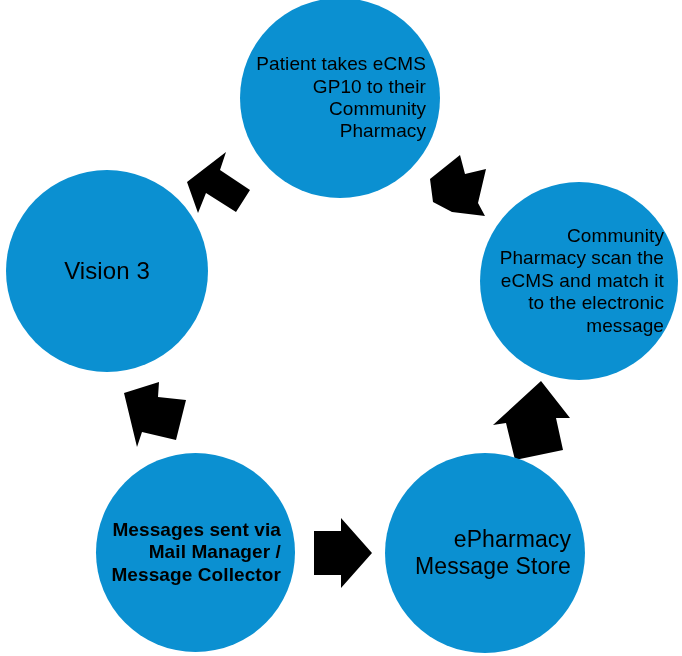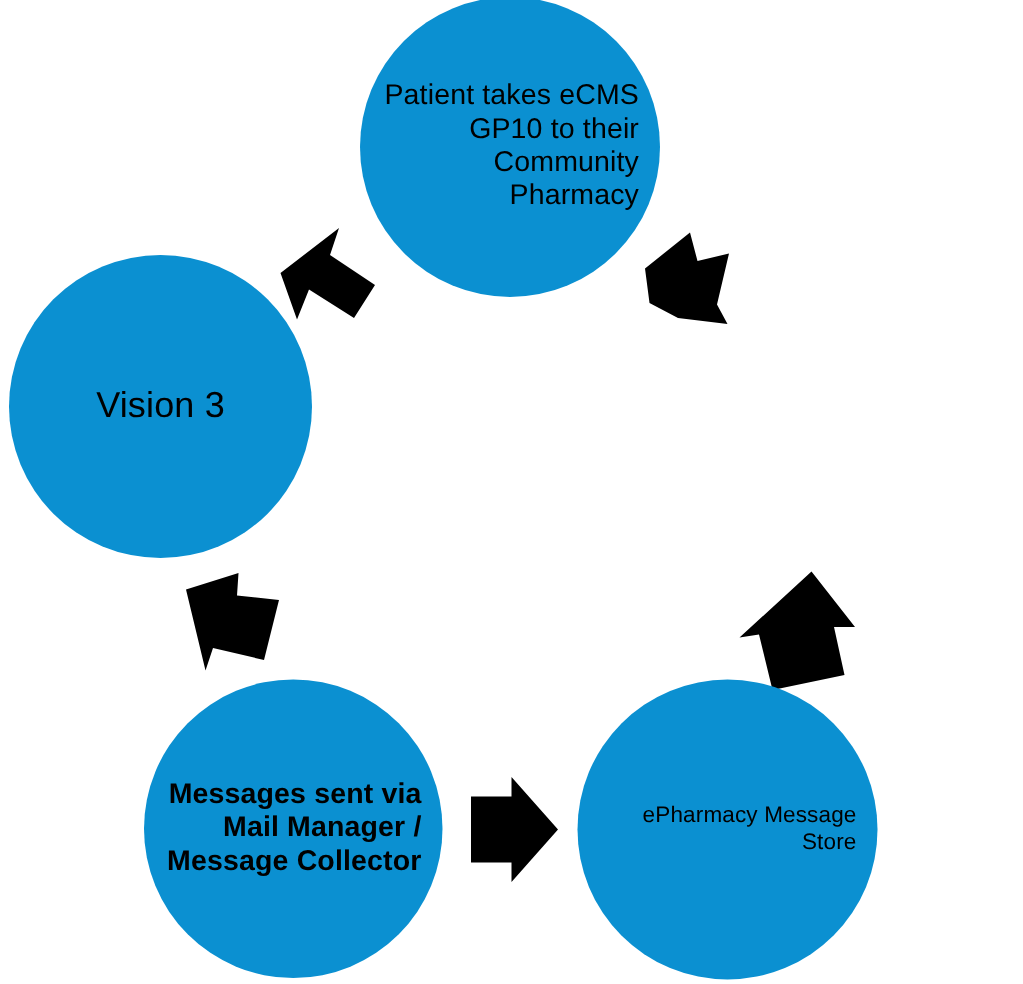--- a/index.html
+++ b/index.html
@@ -49,21 +49,21 @@
   #node-patient .node-label { font-size: 19px; }
 
   #node-community-pharmacy {
     left: 480px; top: 182px; width: 198px; height: 198px;
   }
   #node-community-pharmacy .node-label { font-size: 19px; }
 
   #node-epharmacy-store {
     left: 385px; top: 453px; width: 200px; height: 200px;
   }
-  #node-epharmacy-store .node-label { font-size: 15px; }
+  #node-epharmacy-store .node-label { font-size: 23px; }
 
   #node-mail-manager {
     left: 96px; top: 453px; width: 199px; height: 199px;
   }
   #node-mail-manager .node-label { font-size: 19px; font-weight: bold; }
 
   #node-vision {
     left: 6px; top: 170px; width: 202px; height: 202px;
   }
   #node-vision .node-label { font-size: 24px; }
@@ -93,20 +93,23 @@
 
     <g>
       <polygon fill="#000000" points="314,531 341,531 341,518 372,553 341,588 341,575 314,575"></polygon>
     </g>
   </svg>
 
   <div class="node" id="node-patient">
     <span class="node-label">Patient takes eCMS GP10 to their Community Pharmacy</span>
   </div>
 
+  <div class="node" id="node-community-pharmacy">
+    <span class="node-label">Community Pharmacy scan the eCMS and match it to the electronic message</span>
+  </div>
 
   <div class="node" id="node-epharmacy-store">
     <span class="node-label">ePharmacy Message Store</span>
   </div>
 
   <div class="node" id="node-mail-manager">
     <span class="node-label">Messages sent via Mail Manager / Message Collector</span>
   </div>
 
   <div class="node" id="node-vision">

